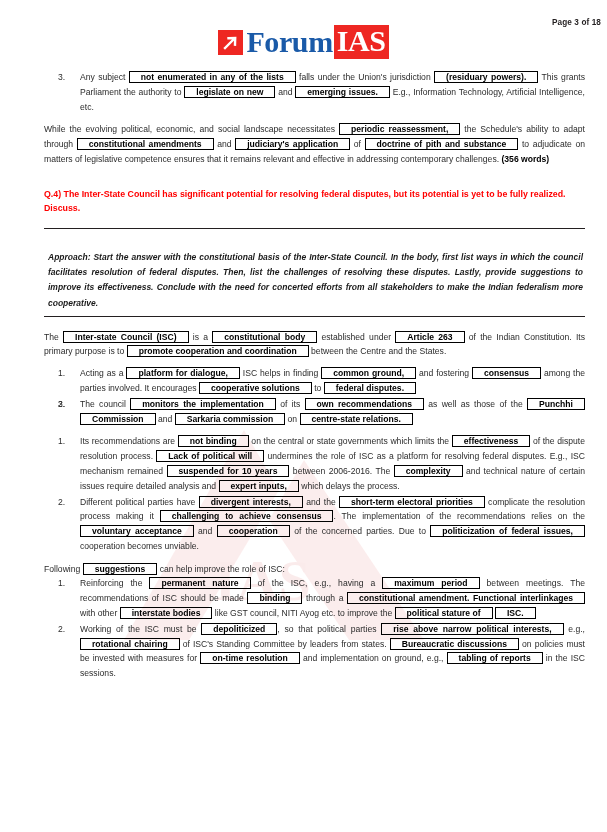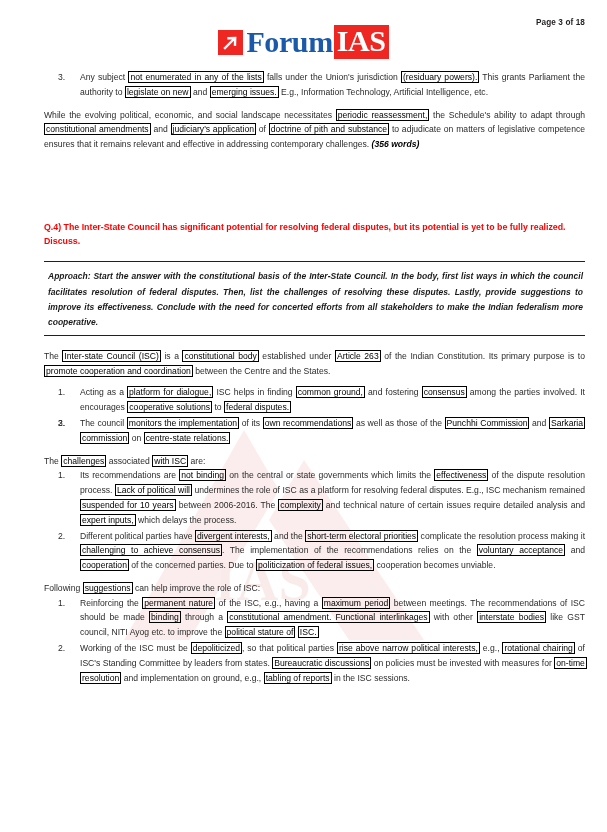--- a/index.html
+++ b/index.html
@@ -35,21 +35,21 @@
     opacity: 0.10;
     pointer-events: none;
     z-index: 0;
   }
   .watermark svg { width: 100%; height: 100%; }
 
   
   .page-num {
     position: absolute;
     top: 18px;
-    right: 22px;
+    right: 6px;
     font-size: 8.2px;
     font-weight: bold;
     color: #231f20;
     letter-spacing: 0.1px;
     z-index: 3;
   }
 
   .logo-wrap {
     position: absolute;
     top: 27px;
@@ -130,57 +130,55 @@
     position: absolute;
     left: 14px;
     top: 0;
     font-size: 8.6px;
     line-height: 1.72;
     color: #2b2b2b;
   }
 
   
   .hl {
-    font-weight: normal;
+    font-weight: bold;
     color: #000000;
     border: 1px solid #000000;
-    padding: 0px 1px;
+    padding: 0px 11px;
     line-height: 1.2;
     white-space: normal;
     box-decoration-break: clone;
     -webkit-box-decoration-break: clone;
   }
 
   
   .qhead {
     color: #ff0000;
     font-weight: bold;
     font-size: 8.8px;
     line-height: 1.62;
     text-align: left;
-    margin-top: 48px;
   }
 
   
   .approach {
     border-top: 1px solid #231f20;
     border-bottom: 1px solid #231f20;
-    padding: 7px 2px 5px 4px;
+    padding: 21px 2px 5px 4px;
   }
   .approach .txt {
     font-style: italic;
     font-weight: bold;
     font-size: 8.5px;
     line-height: 1.78;
     text-align: justify;
     color: #1a1a1a;
   }
 
   .wordcount {
-    font-style: italic;
     font-weight: bold;
     color: #000;
   }
 </style>
 </head>
 <body>
 
 <div class="page">
 
   <div class="watermark">
@@ -241,23 +239,20 @@
     <div class="gap-sm"></div>
 
     <ol class="numlist">
         <li><span class="num">1.</span><span><span>Acting as a </span><span class="hl">platform for dialogue,</span><span> ISC helps in finding </span><span class="hl">common ground,</span><span> and fostering </span><span class="hl">consensus</span><span> among the parties involved. It encourages </span><span class="hl">cooperative solutions</span><span> to </span><span class="hl">federal disputes.</span></span></li>
         <li><span class="num">2.</span></li>
         <li><span class="num">3.</span><span><span>The council </span><span class="hl">monitors the implementation</span><span> of its </span><span class="hl">own recommendations</span><span> as well as those of the </span><span class="hl">Punchhi Commission</span><span> and </span><span class="hl">Sarkaria commission</span><span> on </span><span class="hl">centre-state relations.</span></span></li>
       </ol>
 
     <div class="gap-sm"></div>
 
-    <div class="para">
-      <span class="rich"><span>The </span><span class="hl">challenges</span><span> associated </span><span class="hl">with ISC</span><span> are:</span></span>
-    </div>
     <ol class="numlist">
         <li><span class="num">1.</span><span><span>Its recommendations are </span><span class="hl">not binding</span><span> on the central or state governments which limits the </span><span class="hl">effectiveness</span><span> of the dispute resolution process. </span><span class="hl">Lack of political will</span><span> undermines the role of ISC as a platform for resolving federal disputes. E.g., ISC mechanism remained </span><span class="hl">suspended for 10 years</span><span> between 2006-2016. The </span><span class="hl">complexity</span><span> and technical nature of certain issues require detailed analysis and </span><span class="hl">expert inputs,</span><span> which delays the process.</span></span></li>
         <li><span class="num">2.</span><span><span>Different political parties have </span><span class="hl">divergent interests,</span><span> and the </span><span class="hl">short-term electoral priorities</span><span> complicate the resolution process making it </span><span class="hl">challenging to achieve consensus</span><span>. The implementation of the recommendations relies on the </span><span class="hl">voluntary acceptance</span><span> and </span><span class="hl">cooperation</span><span> of the concerned parties. Due to </span><span class="hl">politicization of federal issues,</span><span> cooperation becomes unviable.</span></span></li>
       </ol>
 
     <div class="gap-sm"></div>
 
     <div class="para">
       <span class="rich"><span>Following </span><span class="hl">suggestions</span><span> can help improve the role of ISC:</span></span>
     </div>

